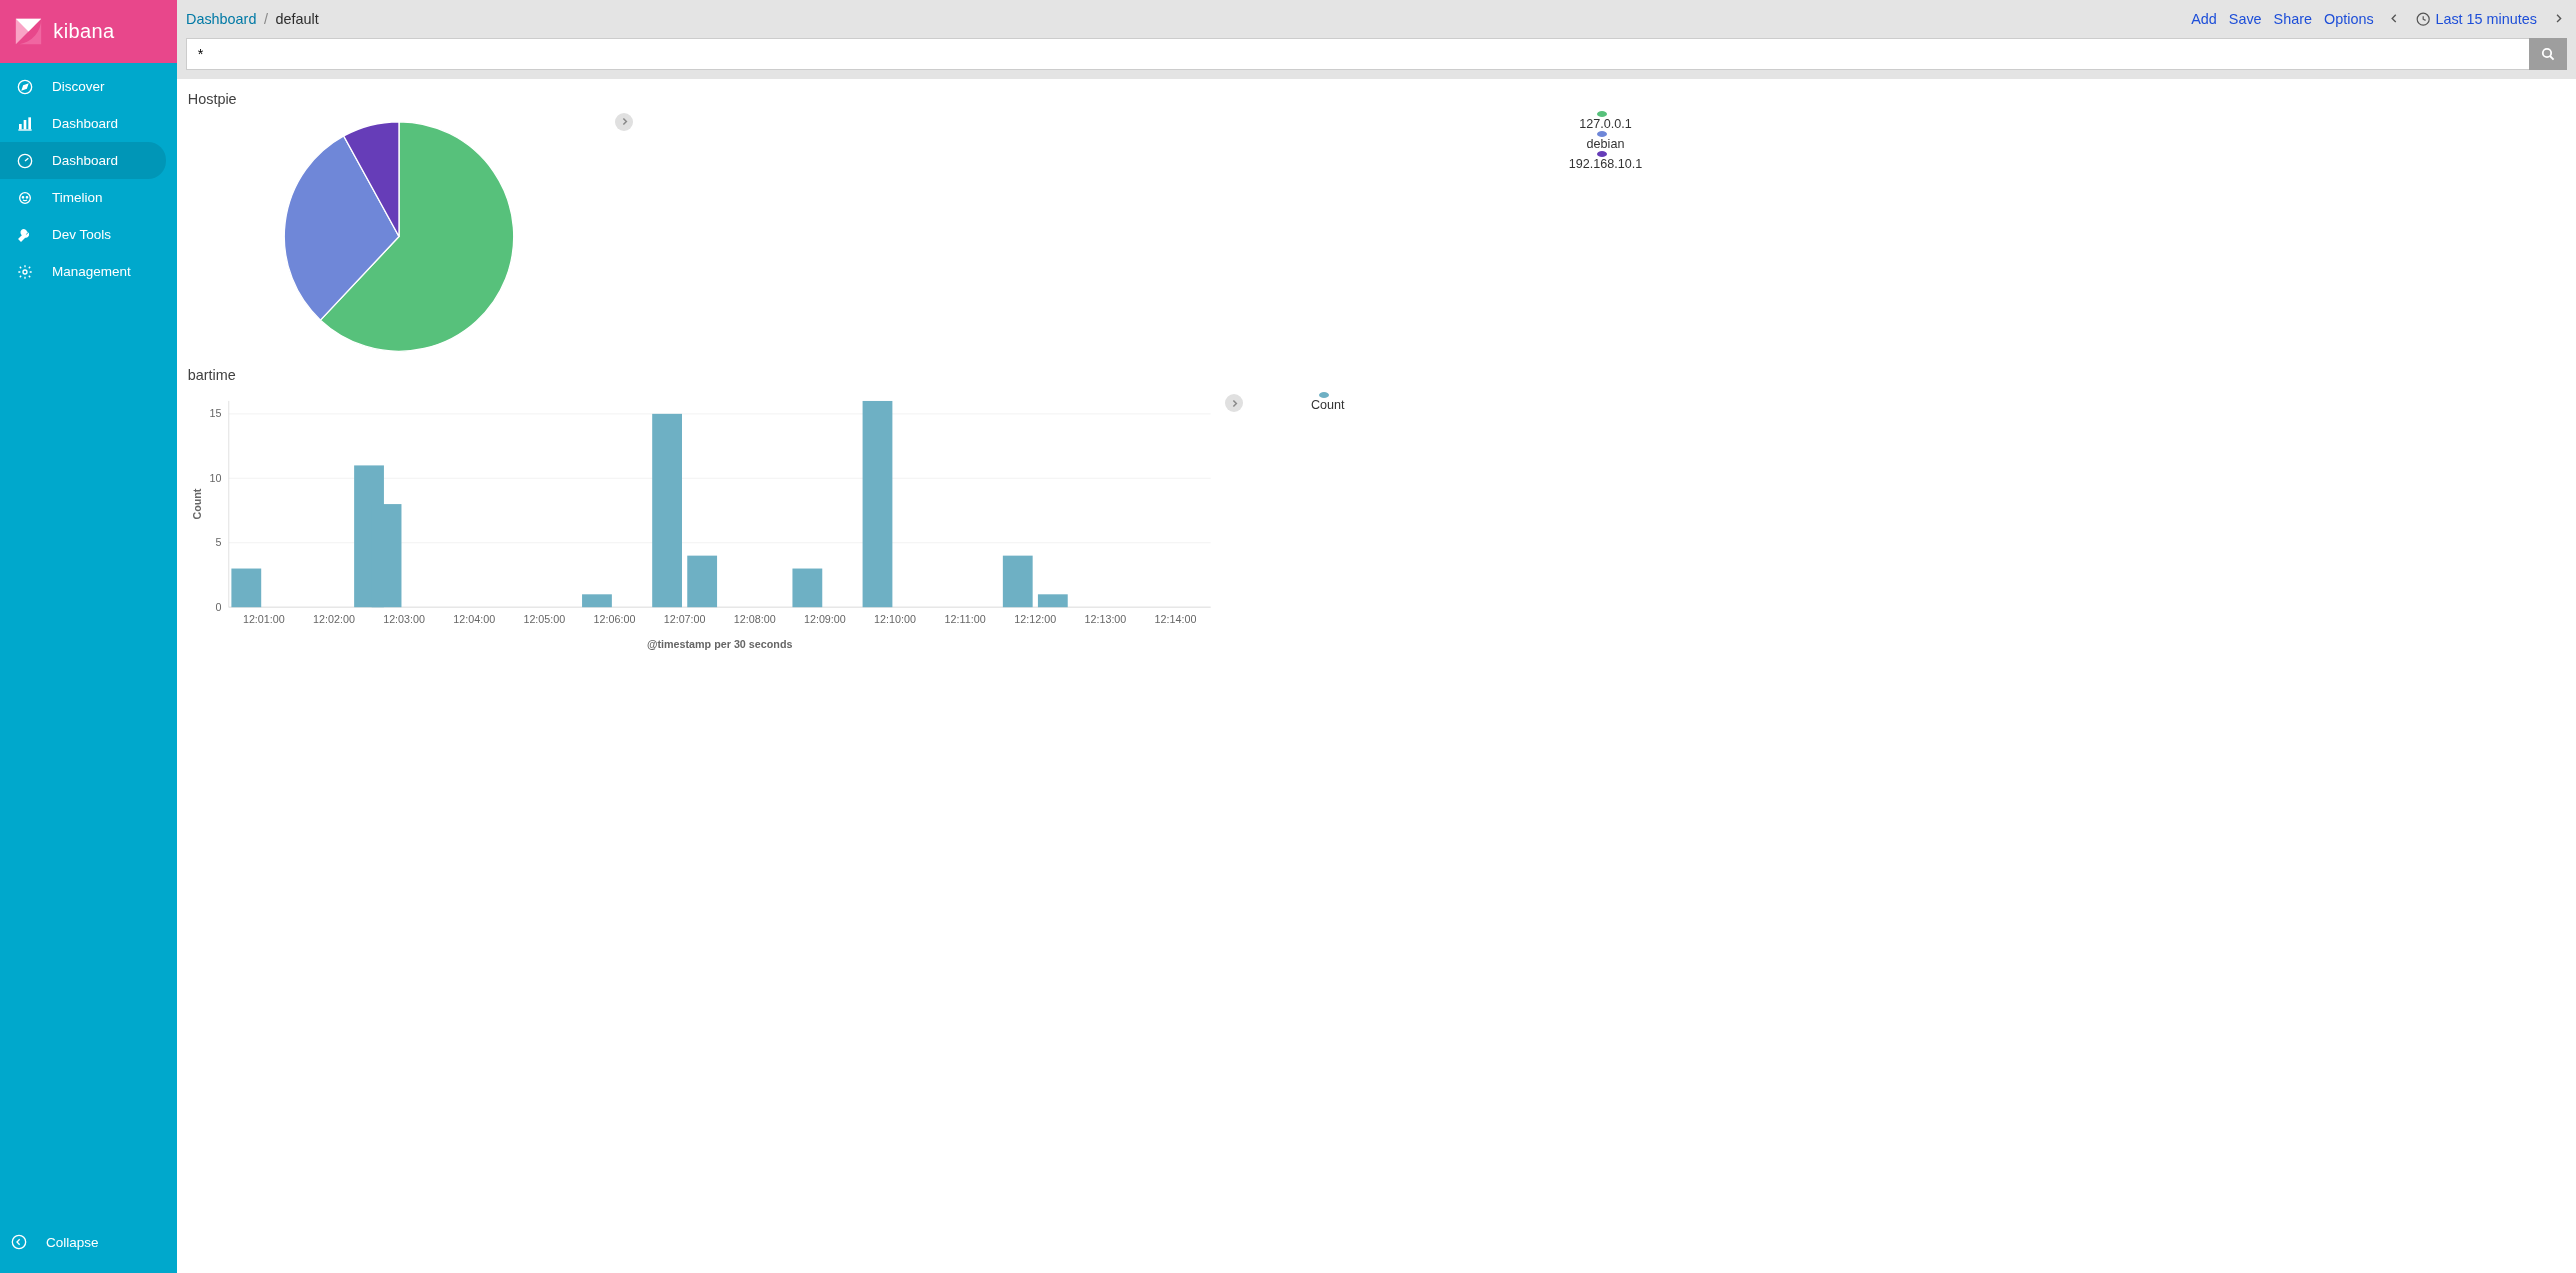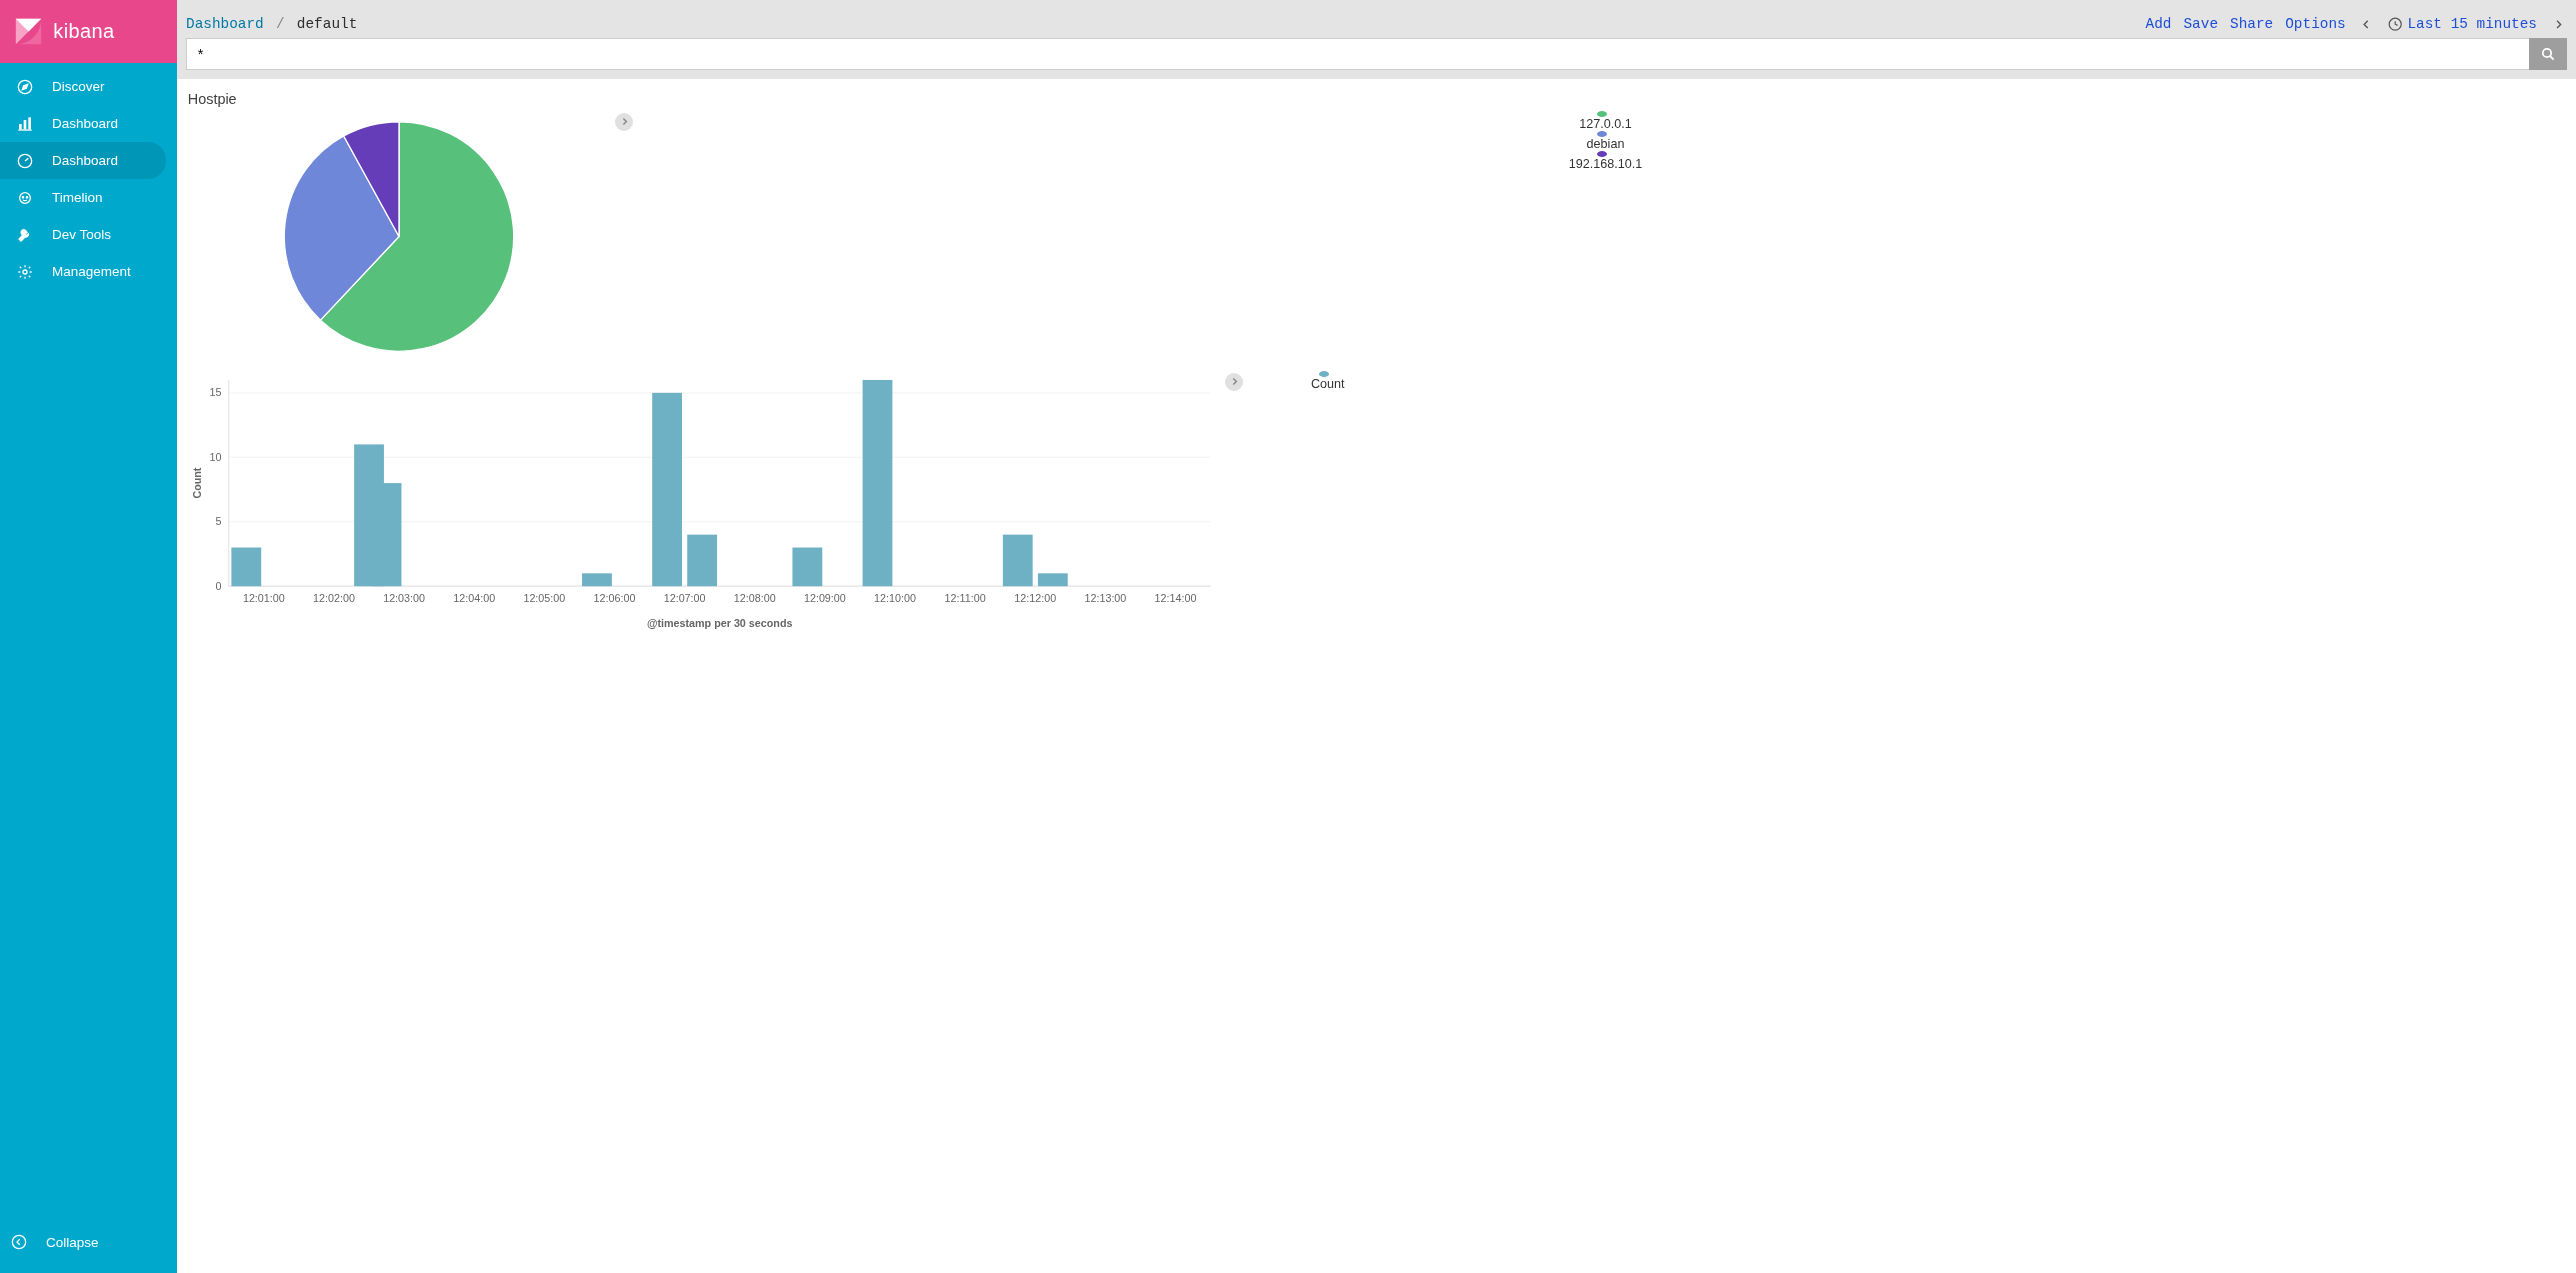--- a/index.html
+++ b/index.html
@@ -19,21 +19,21 @@
 
 .sidebar-footer { padding-bottom: 12.6px; }
 .collapse-item { display: flex; align-items: center; height: 36px; padding-left: 10px; cursor: pointer; color: #fff; font-size: 13.5px; }
 .collapse-item .nav-icon { width: 18px; height: 18px; margin-right: 18px; display: flex; align-items:center; justify-content:center; }
 
 
 .main { flex: 1; display: flex; flex-direction: column; height: 100vh; overflow: hidden; }
 
 
 .topbar { background: #e4e4e4; padding: 5.4px 9px 9px 9px; }
-.topbar-row1 { display: flex; align-items: flex-end; height: 27px; font-family: Liberation Mono, monospace; }
+.topbar-row1 { display: flex; align-items: center; height: 27px; }
 .breadcrumb { font-size: 14.4px; color: #555; }
 .breadcrumb a { color: #0079a5; text-decoration: none; }
 .breadcrumb .sep { color: #888; margin: 0 3.6px; }
 .breadcrumb .current { color: #2d2d2d; }
 .top-actions { margin-left: auto; display: flex; align-items: center; gap: 12px; color: #1d4ed8; font-size: 14.4px; }
 .top-actions span { cursor: pointer; }
 .chevbox { width: 18px; display:flex; align-items:center; justify-content:center; cursor:pointer; color:#555; }
 .time-picker { display:flex; align-items:center; gap:5.4px; cursor:pointer; }
 
 .searchrow { display:flex; margin-top: 5.4px; }
@@ -233,20 +233,21 @@
                   <span>192.168.10.1</span>
                 </li>
               </ul>
           </div>
         </div>
       </div>
 
     </div>
 
     <div class="panel">
+      <div class="panel-title">bartime</div>
       <div class="barpanel">
         <svg id="bar-svg" width="1032" height="269" viewBox="0 0 1150 300" style="font-size:14px">
             <line x1="45" x2="1140" y1="240" y2="240" class="gridline"></line>
             <text x="37" y="244" text-anchor="end" font-size="12" fill="#666">0</text>
             <line x1="45" x2="1140" y1="168.125" y2="168.125" class="gridline"></line>
             <text x="37" y="172.125" text-anchor="end" font-size="12" fill="#666">5</text>
             <line x1="45" x2="1140" y1="96.25" y2="96.25" class="gridline"></line>
             <text x="37" y="100.25" text-anchor="end" font-size="12" fill="#666">10</text>
             <line x1="45" x2="1140" y1="24.375" y2="24.375" class="gridline"></line>
             <text x="37" y="28.375" text-anchor="end" font-size="12" fill="#666">15</text>

